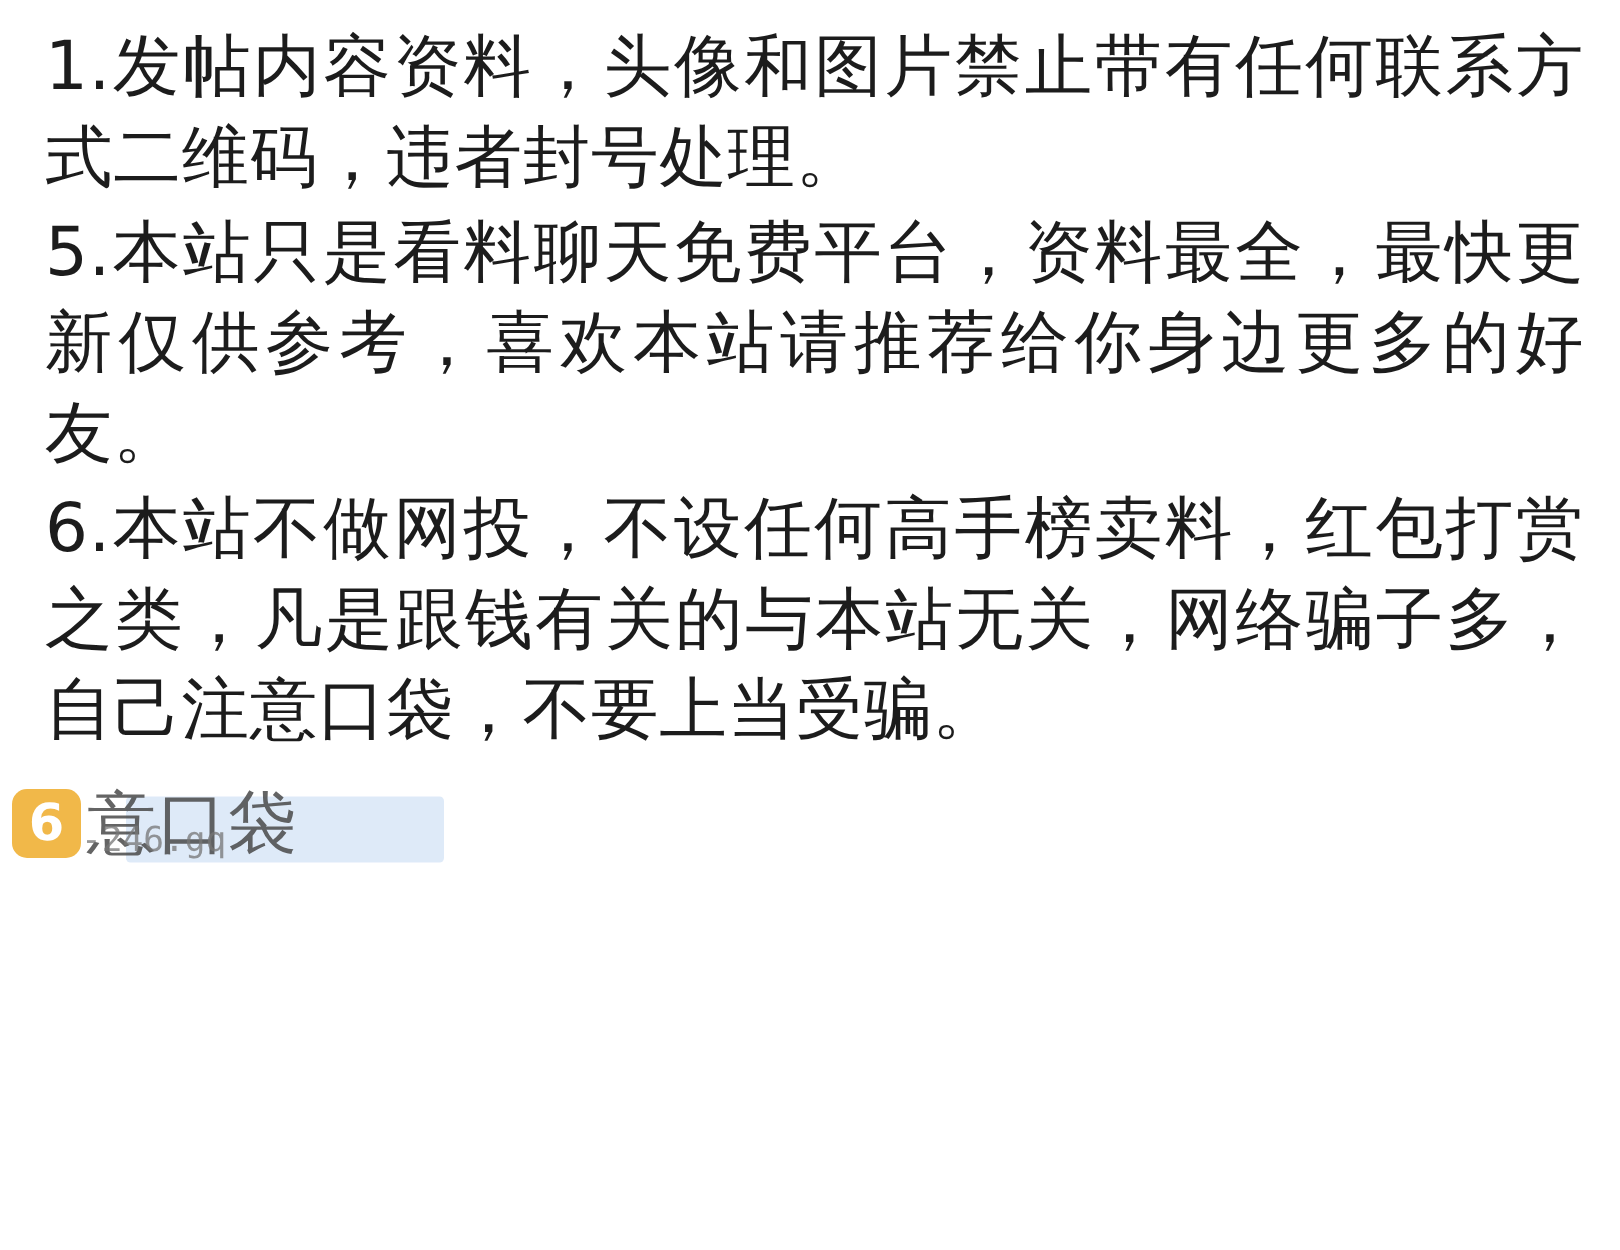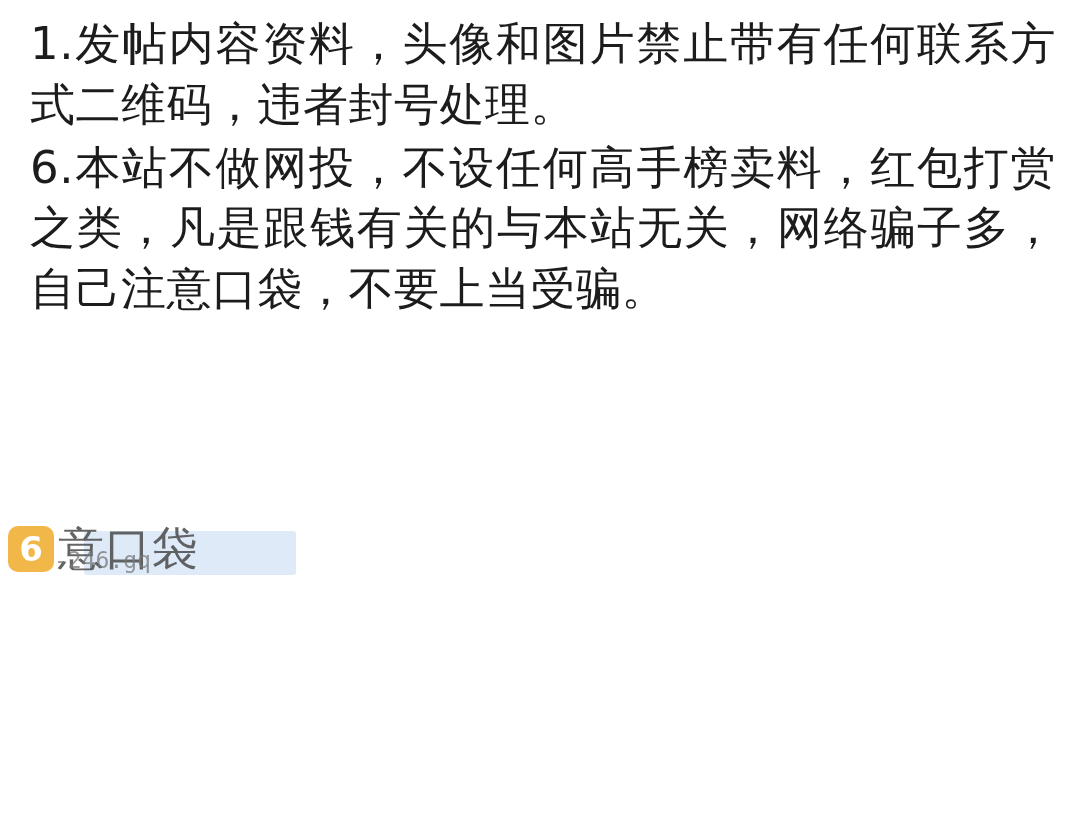--- a/index.html
+++ b/index.html
@@ -89,20 +89,21 @@
     border-radius: 3px;
   }
 </style>
 </head>
 <body>
 
 <div id="page">
 
   <div id="rules">
     <p class="rule">1.发帖内容资料，头像和图片禁止带有任何联系方式二维码，违者封号处理。</p>
+    <p class="rule">5.本站只是看料聊天免费平台，资料最全，最快更新仅供参考，喜欢本站请推荐给你身边更多的好友。</p>
     <p class="rule">6.本站不做网投，不设任何高手榜卖料，红包打赏之类，凡是跟钱有关的与本站无关，网络骗子多，自己注意口袋，不要上当受骗。</p>
   </div>
 
   <div id="watermark">
     <div id="wm-box"></div>
     <div class="wm-badge">6</div>
     <div class="wm-text">意口袋</div>
     <div class="wm-url">-246.gq</div>
   </div>
 

